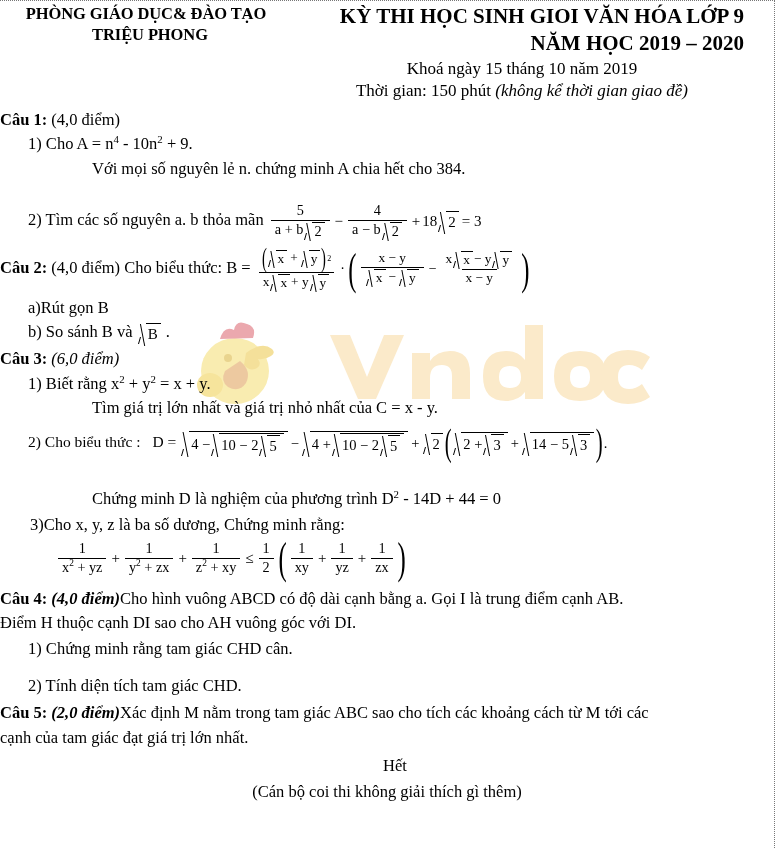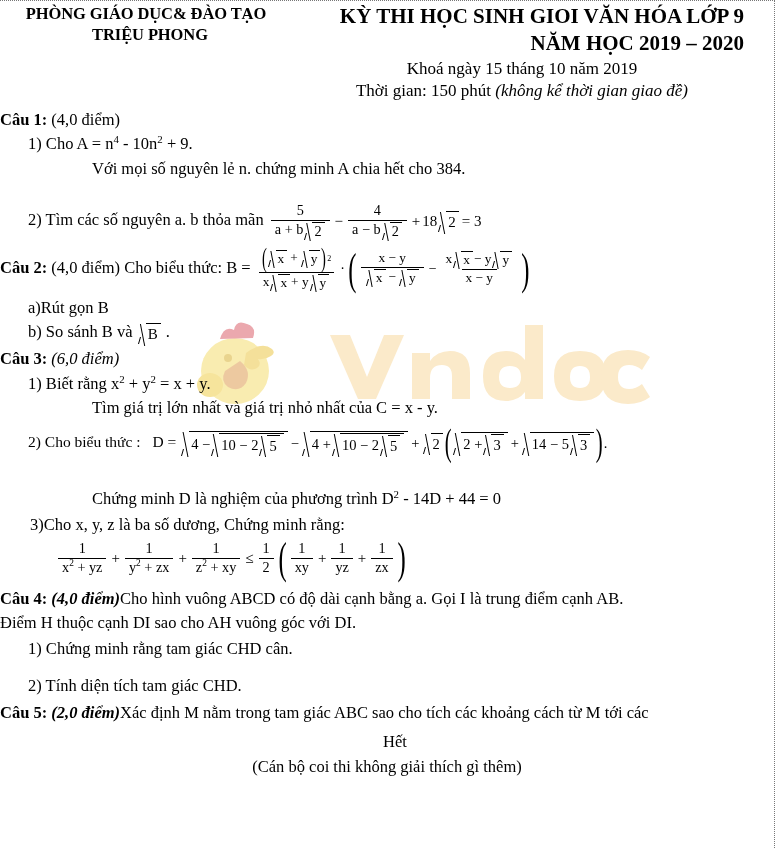--- a/index.html
+++ b/index.html
@@ -435,18 +435,19 @@
       <span class="bi">(4,0 điểm)</span><span>Cho hình vuông ABCD có độ dài cạnh bằng a. Gọi I là trung điểm cạnh AB.</span>
     </div>
     <div class="line" style="margin-top:3px;">Điểm H thuộc cạnh DI sao cho AH vuông góc với DI.</div>
     <div class="line ind1" style="margin-top:4px;">1) Chứng minh rằng tam giác CHD cân.</div>
     <div class="line ind1" style="margin-top:16px;">2) Tính diện tích tam giác CHD.</div>
 
     <div class="line" style="margin-top:6px;">
       <span class="q-head">Câu 5:</span>
       <span class="bi">(2,0 điểm)</span><span>Xác định M nằm trong tam giác ABC sao cho tích các khoảng cách từ M tới các</span>
     </div>
+    <div class="line" style="margin-top:3px;">cạnh của tam giác đạt giá trị lớn nhất.</div>
 
     <div class="center" style="margin-top:7px;margin-left:16px;">Hết</div>
     <div class="center" style="margin-top:4px;">(Cán bộ coi thi không giải thích gì thêm)</div>
   </div>
 
 </div>
 
 </body></html>

